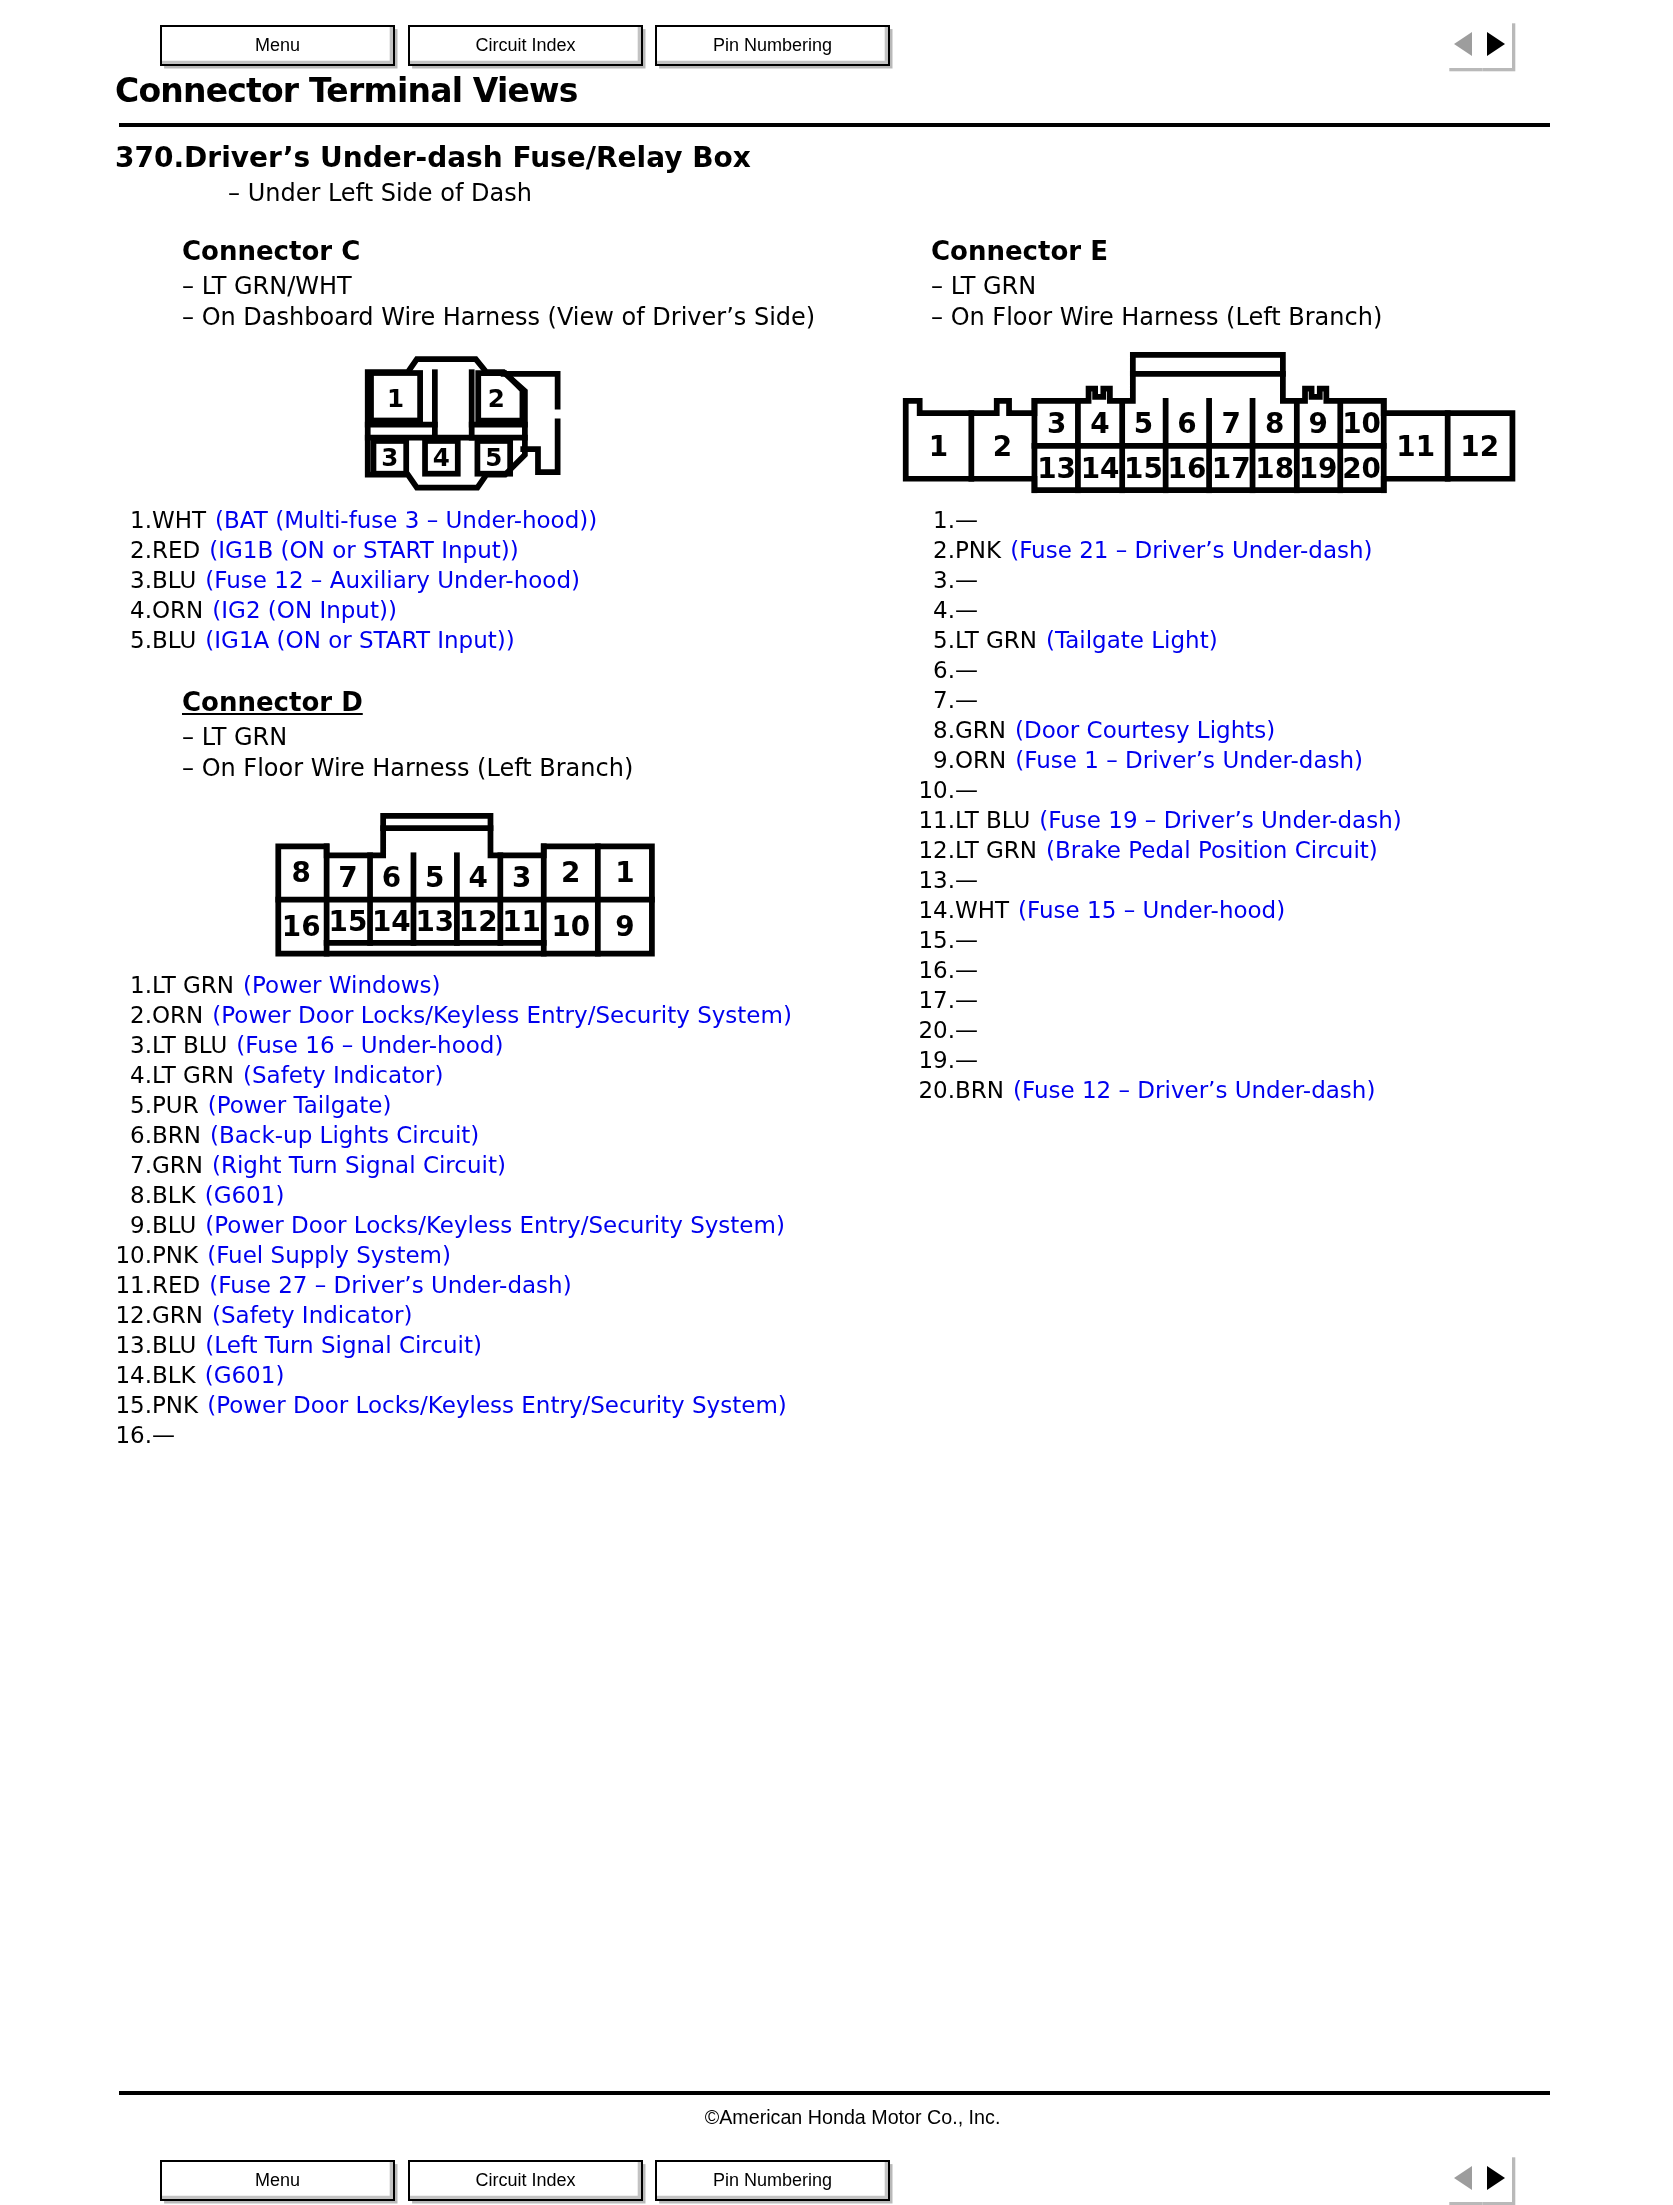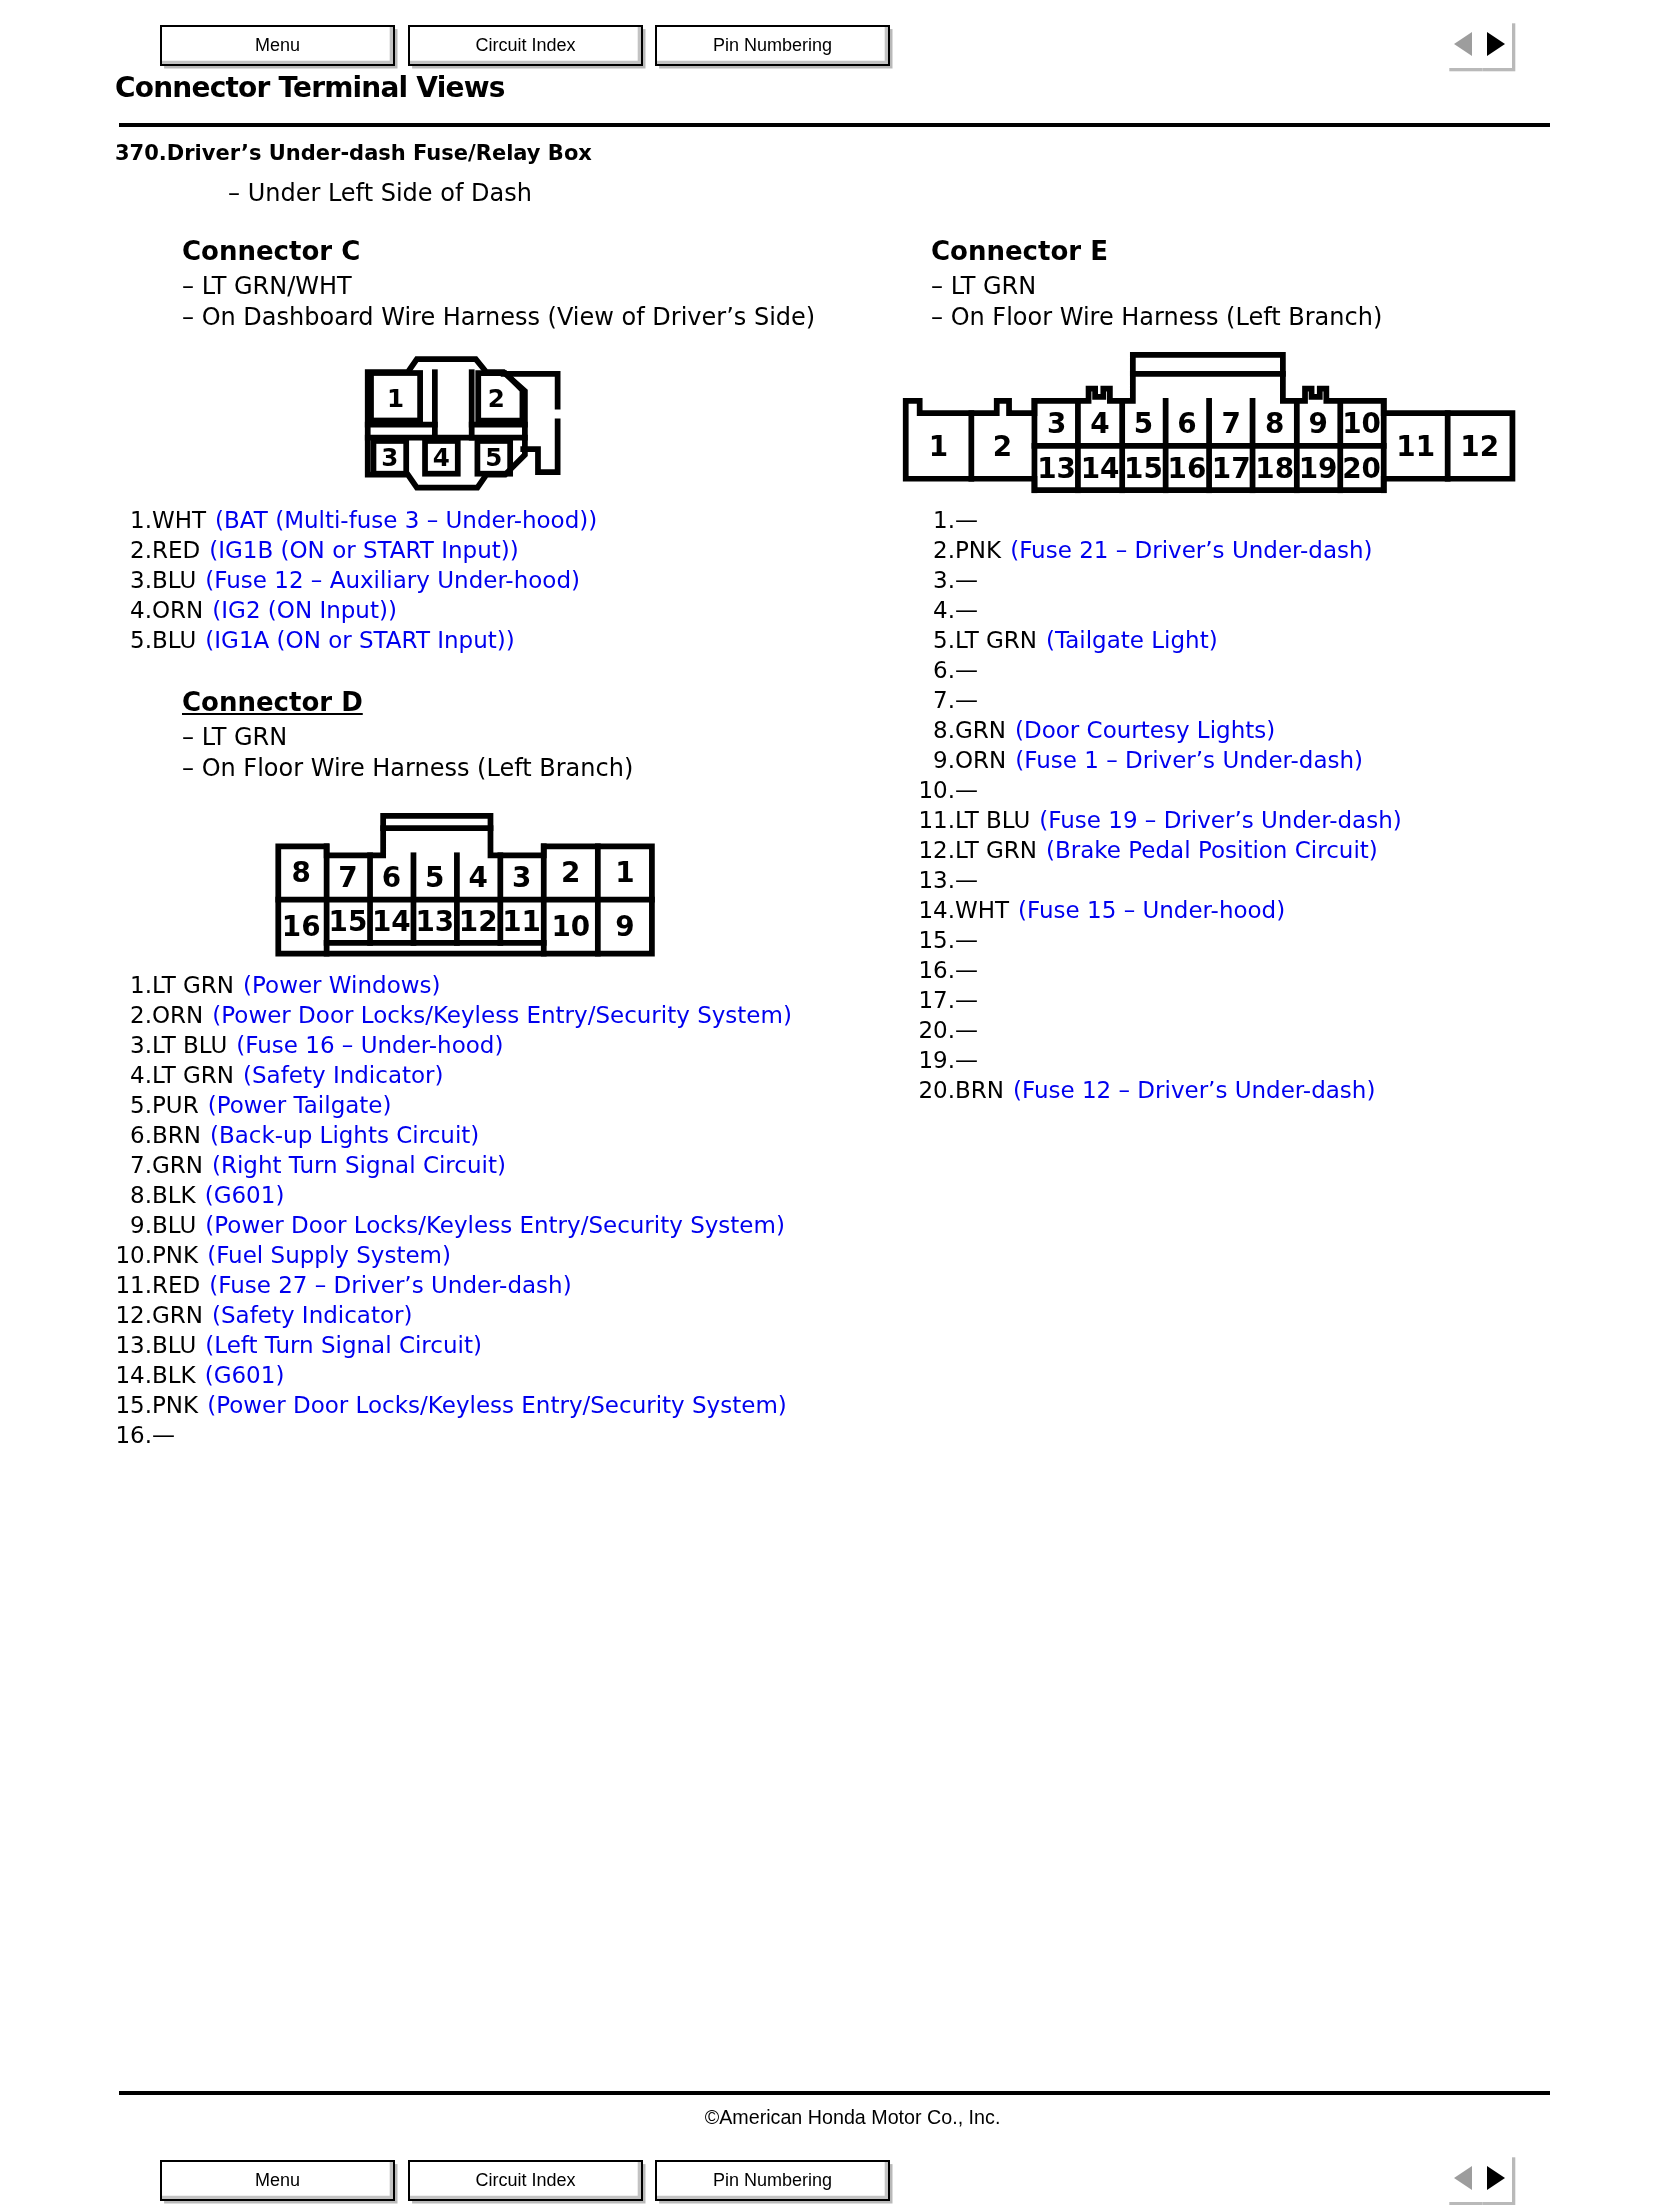--- a/index.html
+++ b/index.html
@@ -30,25 +30,25 @@
     width:33px;height:48px;
     background:#fff;
     box-shadow:3.3px 3.3px 0 #b9b9b9;
     display:flex;align-items:center;justify-content:center;
     cursor:pointer;
   }
   .tri{width:0;height:0;display:block;}
   .tri-left{border-top:12.3px solid transparent;border-bottom:12.3px solid transparent;border-right:18px solid #9d9d9d;}
   .tri-right{border-top:12.3px solid transparent;border-bottom:12.3px solid transparent;border-left:18px solid #000;}
   
-  .h1{position:absolute;left:115px;top:71px;font-size:28px;font-weight:bold;letter-spacing:-0.8px;white-space:nowrap;}
+  .h1{position:absolute;left:115px;top:71px;font-size:33px;font-weight:bold;letter-spacing:-0.8px;white-space:nowrap;}
   .rule{position:absolute;left:119px;width:1431px;height:4.1px;background:#000;}
   .rule-top{top:123px;}
   .rule-bottom{top:2091px;}
-  .h2{position:absolute;left:115px;top:141px;font-size:21px;font-weight:bold;white-space:nowrap;}
+  .h2{position:absolute;left:115px;top:141px;font-size:28px;font-weight:bold;white-space:nowrap;}
   .dash-note{position:absolute;font-size:24px;white-space:nowrap;}
   .conn-title{position:absolute;font-size:26px;font-weight:bold;white-space:nowrap;}
   
   .pin-list{position:absolute;font-size:23px;line-height:30px;}
   .pin-row{display:flex;white-space:nowrap;height:30px;}
   .pin-num{display:inline-block;width:49px;text-align:right;flex:none;}
   .pin-color{display:inline-block;}
   .pin-desc{display:inline-block;color:#0000EE;margin-left:9px;}
   
   .diagram{position:absolute;}

